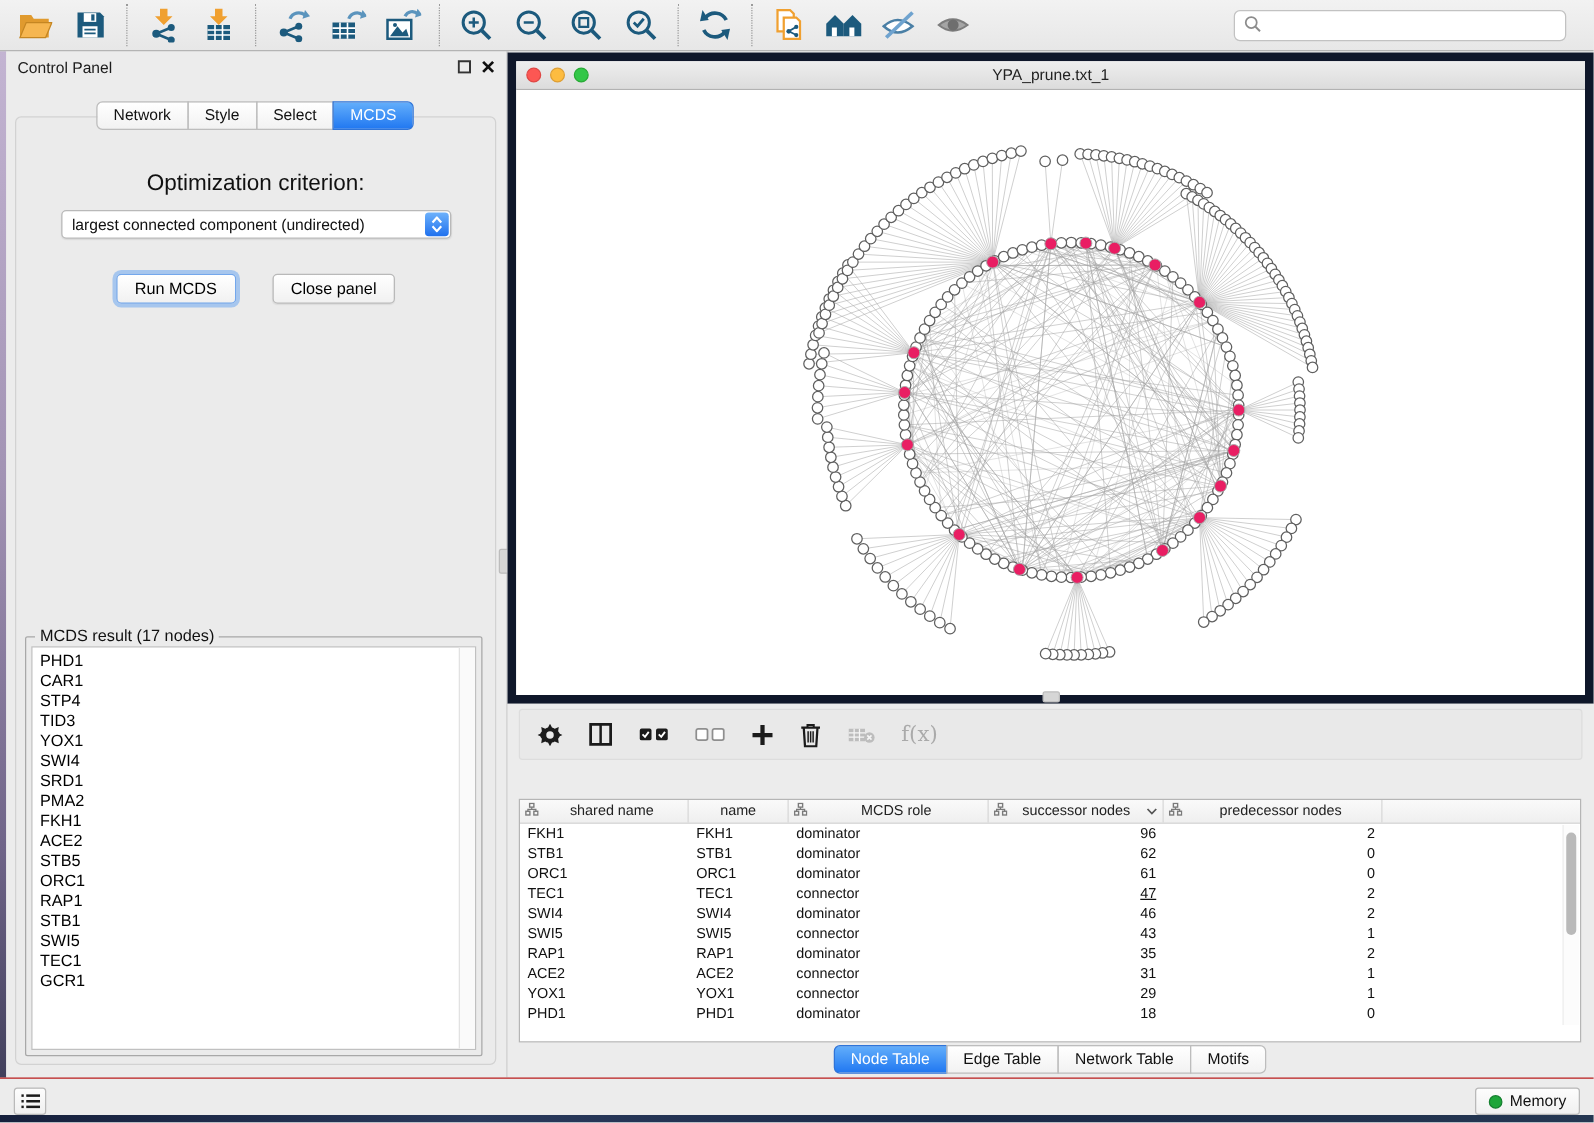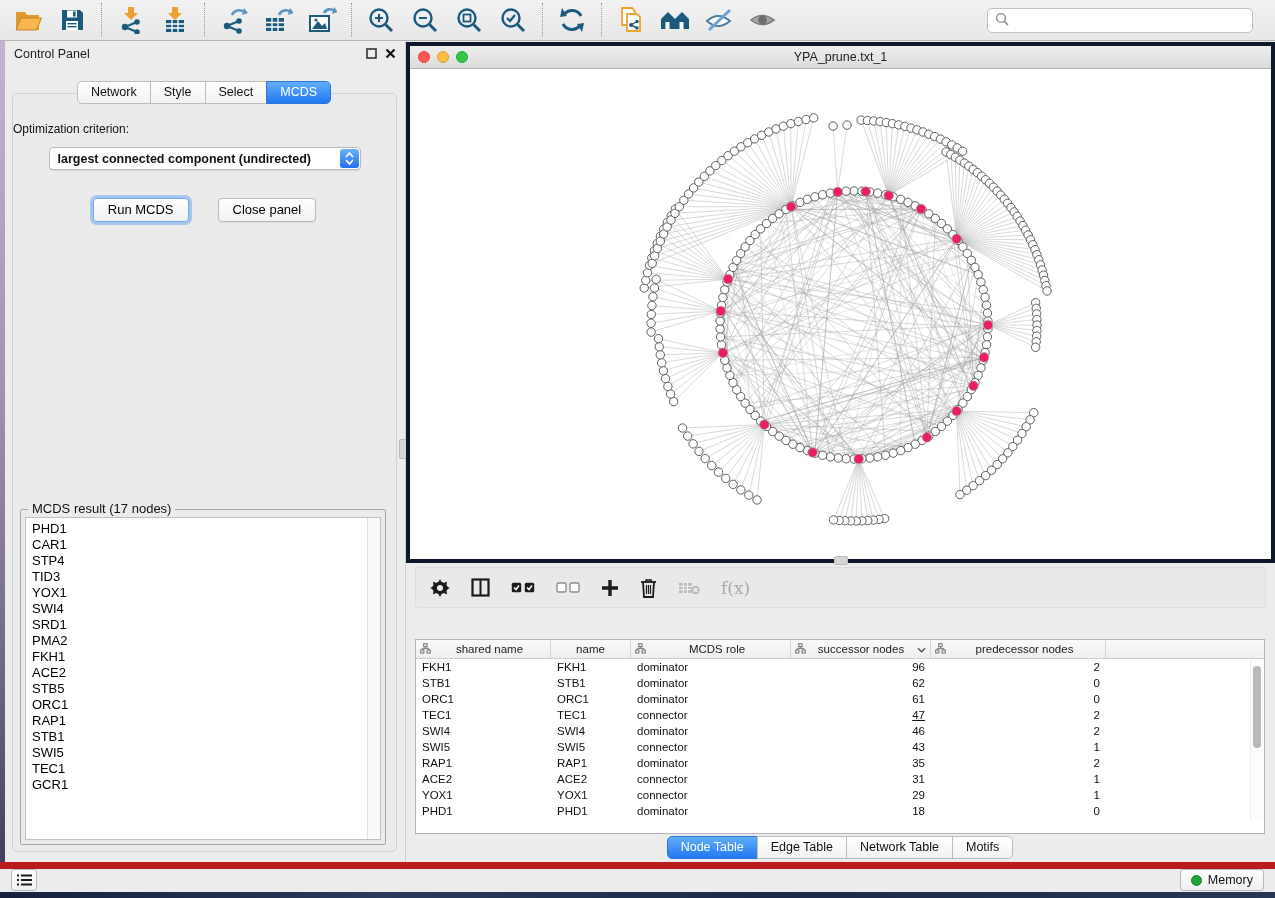--- a/index.html
+++ b/index.html
@@ -27,40 +27,40 @@
   .panel-title { font-size:12.5px; color:#1c1c1c; }
   .panel-header-icons { margin-left:auto; display:flex; gap:8px; align-items:center; }
   .cp-inner { position:absolute; left:7px; right:8px; top:52px; bottom:10px; background:#ebebeb; border:1px solid #d2d2d2; border-radius:5px; }
 
   .seg-tabs { position:absolute; left:0; right:0; top:-13px; display:flex; justify-content:center; }
   .seg-tab { background:linear-gradient(#ffffff,#f2f2f2); border:1px solid #bdbdbd; padding:3px 13px 4px; font-size:12.5px; margin-left:-1px; color:#111; }
   .seg-tab.first { border-radius:5px 0 0 5px; }
   .seg-tab.last { border-radius:0 5px 5px 0; }
   .seg-tab.active { background:linear-gradient(#62aefb,#2178f1); color:#fff; border-color:#2f74d8; }
 
-  .opt-label { text-align:left; margin-top:28px; font-size:12px; }
+  .opt-label { text-align:center; margin-top:42px; font-size:18px; }
   .dropdown { margin:11px auto 0; width:312px; height:23px; background:#fff; border:1px solid #b9b9b9; border-radius:4px; display:flex; align-items:center; position:relative; box-shadow:0 1px 1px rgba(0,0,0,.08); }
-  .dropdown-text { flex:1; padding:0 8px; font-size:12.5px; white-space:nowrap;font-weight:bold; }
+  .dropdown-text { flex:1; padding:0 8px; font-size:12.5px; white-space:nowrap; }
   .dropdown-stepper { width:19px; height:19px; margin-right:1px; border-radius:3px; background:linear-gradient(#6db1fb,#2071ee); display:flex; flex-direction:column; align-items:center; justify-content:center; gap:1px; }
   .btn-row { display:flex; justify-content:center; gap:29px; margin-top:28px; }
   .mac-btn { background:linear-gradient(#ffffff,#f1f1f1); border:1px solid #b9b9b9; border-radius:4px; padding:3px 14px 4px; font-size:13px; box-shadow:0 1px 1px rgba(0,0,0,.07); }
   .mac-btn.focused { box-shadow:0 0 0 3px rgba(110,168,240,.55); border-color:#73a7ec; }
 
   .group-box { position:absolute; left:7px; right:10px; top:415px; bottom:6px; border:1px solid #a8a8a8; border-radius:2px; }
   .group-legend { position:absolute; top:-9px; left:7px; background:#ebebeb; padding:0 4px; font-size:13px; }
   .mcds-list { position:absolute; left:4px; right:4px; top:7px; bottom:4px; background:#fff; border:1px solid #c0c0c0; overflow:hidden; padding:3px 0 0 6px; }
   .mcds-scroll-track { position:absolute; right:0; top:0; width:13px; height:100%; border-left:1px solid #e2e2e2; background:#fafafa; }
   .mcds-item { font-size:13px; line-height:16px; color:#000; }
 
   
   .v-divider { position:absolute; left:405px; top:0; width:2px; bottom:0; background:#9a9a9a; opacity:.35; }
   .v-grab { position:absolute; left:399px; top:398px; width:10px; height:20px; background:#d6d6d6; border:1px solid #bcbcbc; border-radius:2px; }
 
   
-  .net-window { position:absolute; left:406px; top:1px; right:0; height:521px; background:#fff; border:4px solid #0f172a; }
+  .net-window { position:absolute; left:406px; top:1px; right:0; height:521px; background:#fff; border:7px solid #0f172a; }
   .net-titlebar { height:23px; background:linear-gradient(#eeeeee,#dcdcdc); border-bottom:1px solid #b2b2b2; display:flex; align-items:center; position:relative; }
   .traffic { display:flex; gap:7px; margin-left:8px; }
   .light { width:12px; height:12px; border-radius:50%; }
   .light.red { background:#fc5753; border:1px solid #df4744; }
   .light.yellow { background:#fdbc40; border:1px solid #de9f34; }
   .light.green { background:#33c748; border:1px solid #27aa35; }
   .net-title { position:absolute; left:0; right:0; text-align:center; font-size:12.5px; color:#222; }
   .net-canvas { position:absolute; left:0; top:23px; right:0; bottom:0; background:#fff; overflow:hidden; }
   .h-grab { position:absolute; left:50%; margin-left:-7px; bottom:-6px; width:14px; height:9px; background:#d6d6d6; border:1px solid #bcbcbc; border-radius:2px; z-index:6; }
 
@@ -76,21 +76,21 @@
   .nt-hcell .hlabel { flex:1; text-align:center; }
   .nt-row { display:flex; height:16px; align-items:center; }
   .nt-cell { font-size:11.5px; padding:0 6px; white-space:nowrap; overflow:hidden; }
   .nt-cell.num { text-align:right; }
   .nt-scrollbar { position:absolute; right:1px; top:20px; width:13px; height:160px; background:#fcfcfc; border-left:1px solid #ededed; }
   .nt-thumb { position:absolute; left:2px; top:6px; width:8px; height:82px; background:#b9b9b9; border-radius:4px; }
 
   .tp-tabs { position:absolute; left:0; right:0; bottom:3px; display:flex; justify-content:center; }
 
   
-  .status-bar { position:absolute; left:0; right:0; bottom:6px; height:30px; background:#ececec; border-top:7px solid #b91c1c; z-index:20; display:flex; align-items:flex-start; padding:0 11px; }
+  .status-bar { position:absolute; left:0; right:0; bottom:6px; height:30px; background:#ececec; border-top:1px solid #b91c1c; z-index:20; display:flex; align-items:flex-end; padding:0 11px; }
   .list-btn { width:26px; height:22px; background:linear-gradient(#fdfdfd,#f0f0f0); border:1px solid #b9b9b9; border-radius:3px; display:flex; align-items:center; justify-content:center; }
   .memory-btn { margin-left:auto; height:22px; background:linear-gradient(#fdfdfd,#f0f0f0); border:1px solid #b9b9b9; border-radius:3px; display:flex; align-items:center; gap:6px; padding:0 10px; font-size:12.5px; }
   .mem-dot { width:11px; height:11px; border-radius:50%; background:#1ea63a; border:1px solid #168030; }
 </style>
 </head>
 <body>
 
 <div class="wp-left"></div>
 <div class="wp-bottom"></div>
 

